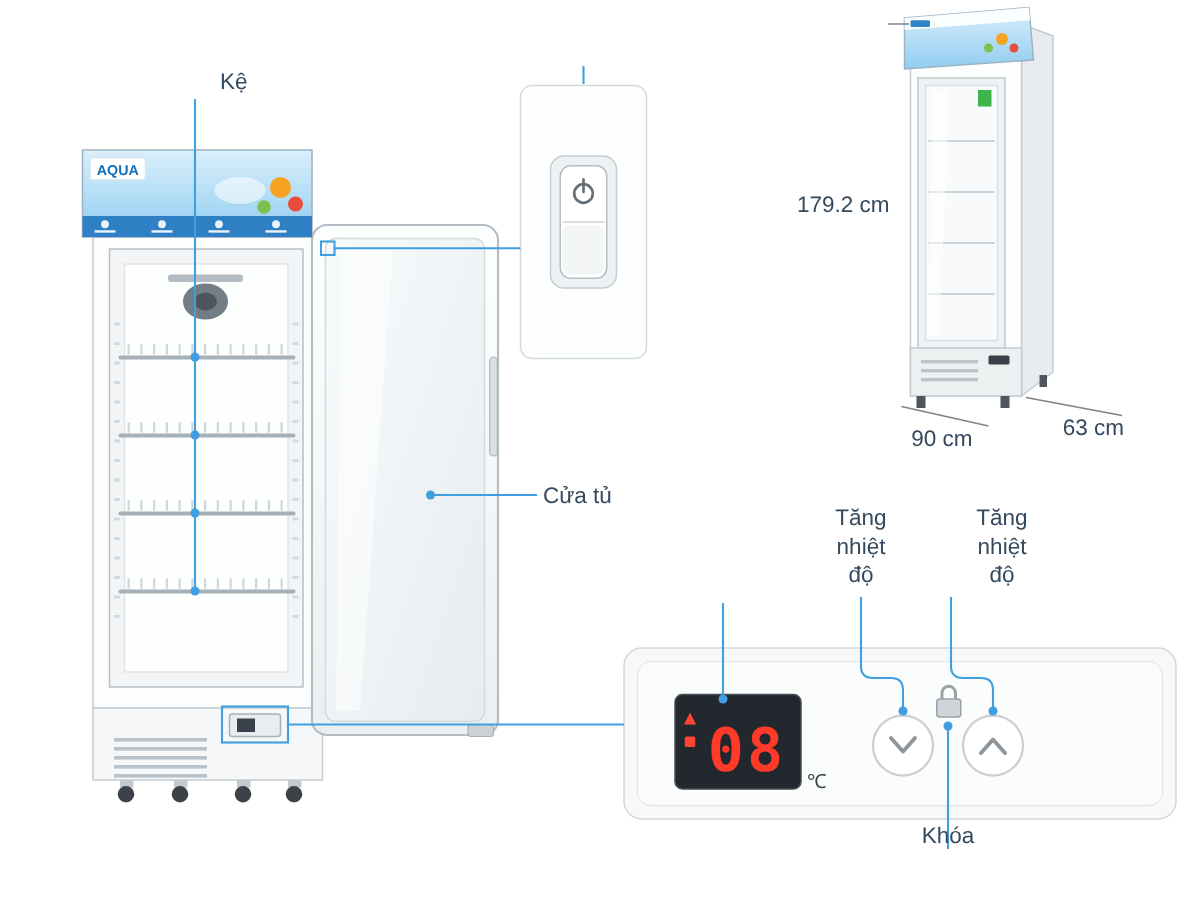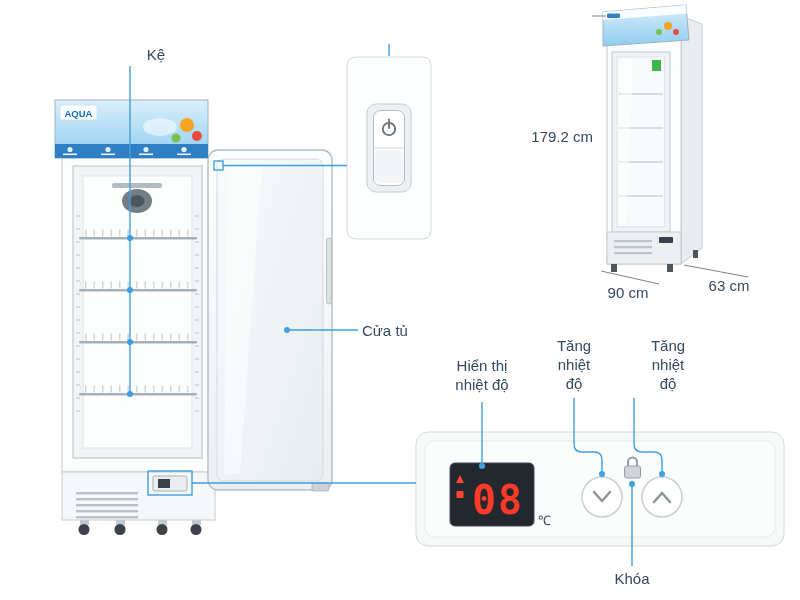--- a/index.html
+++ b/index.html
@@ -206,23 +206,21 @@
       <line x1="632" y1="484" x2="632" y2="566"></line>
       <circle cx="632" cy="484" r="3" fill="#3f9fe0" stroke="none"></circle>
     </g>
   </svg>
 
   <div class="lbl center" style="left:95px;top:45px;width:70px;text-align:right;">Kệ</div>
   <div class="lbl" style="left:362px;top:321px;width:90px;">Cửa tủ</div>
   <div class="lbl right" style="left:505px;top:127px;width:88px;">179.2 cm</div>
   <div class="lbl center" style="left:598px;top:283px;width:60px;">90 cm</div>
   <div class="lbl center" style="left:699px;top:276px;width:60px;">63 cm</div>
-  <div class="lbl center" style="left:432px;top:356px;width:100px;">Hiển thị
-nhiệt độ</div>
   <div class="lbl center" style="left:546px;top:336px;width:56px;">Tăng
 nhiệt
 độ</div>
   <div class="lbl center" style="left:640px;top:336px;width:56px;">Tăng
 nhiệt
 độ</div>
-  <div class="lbl center" style="left:597px;top:569px;width:70px;">Khóa</div>
+  <div class="lbl center" style="left:597px;top:548px;width:70px;">Khóa</div>
 
 </div>
 
 </body></html>

